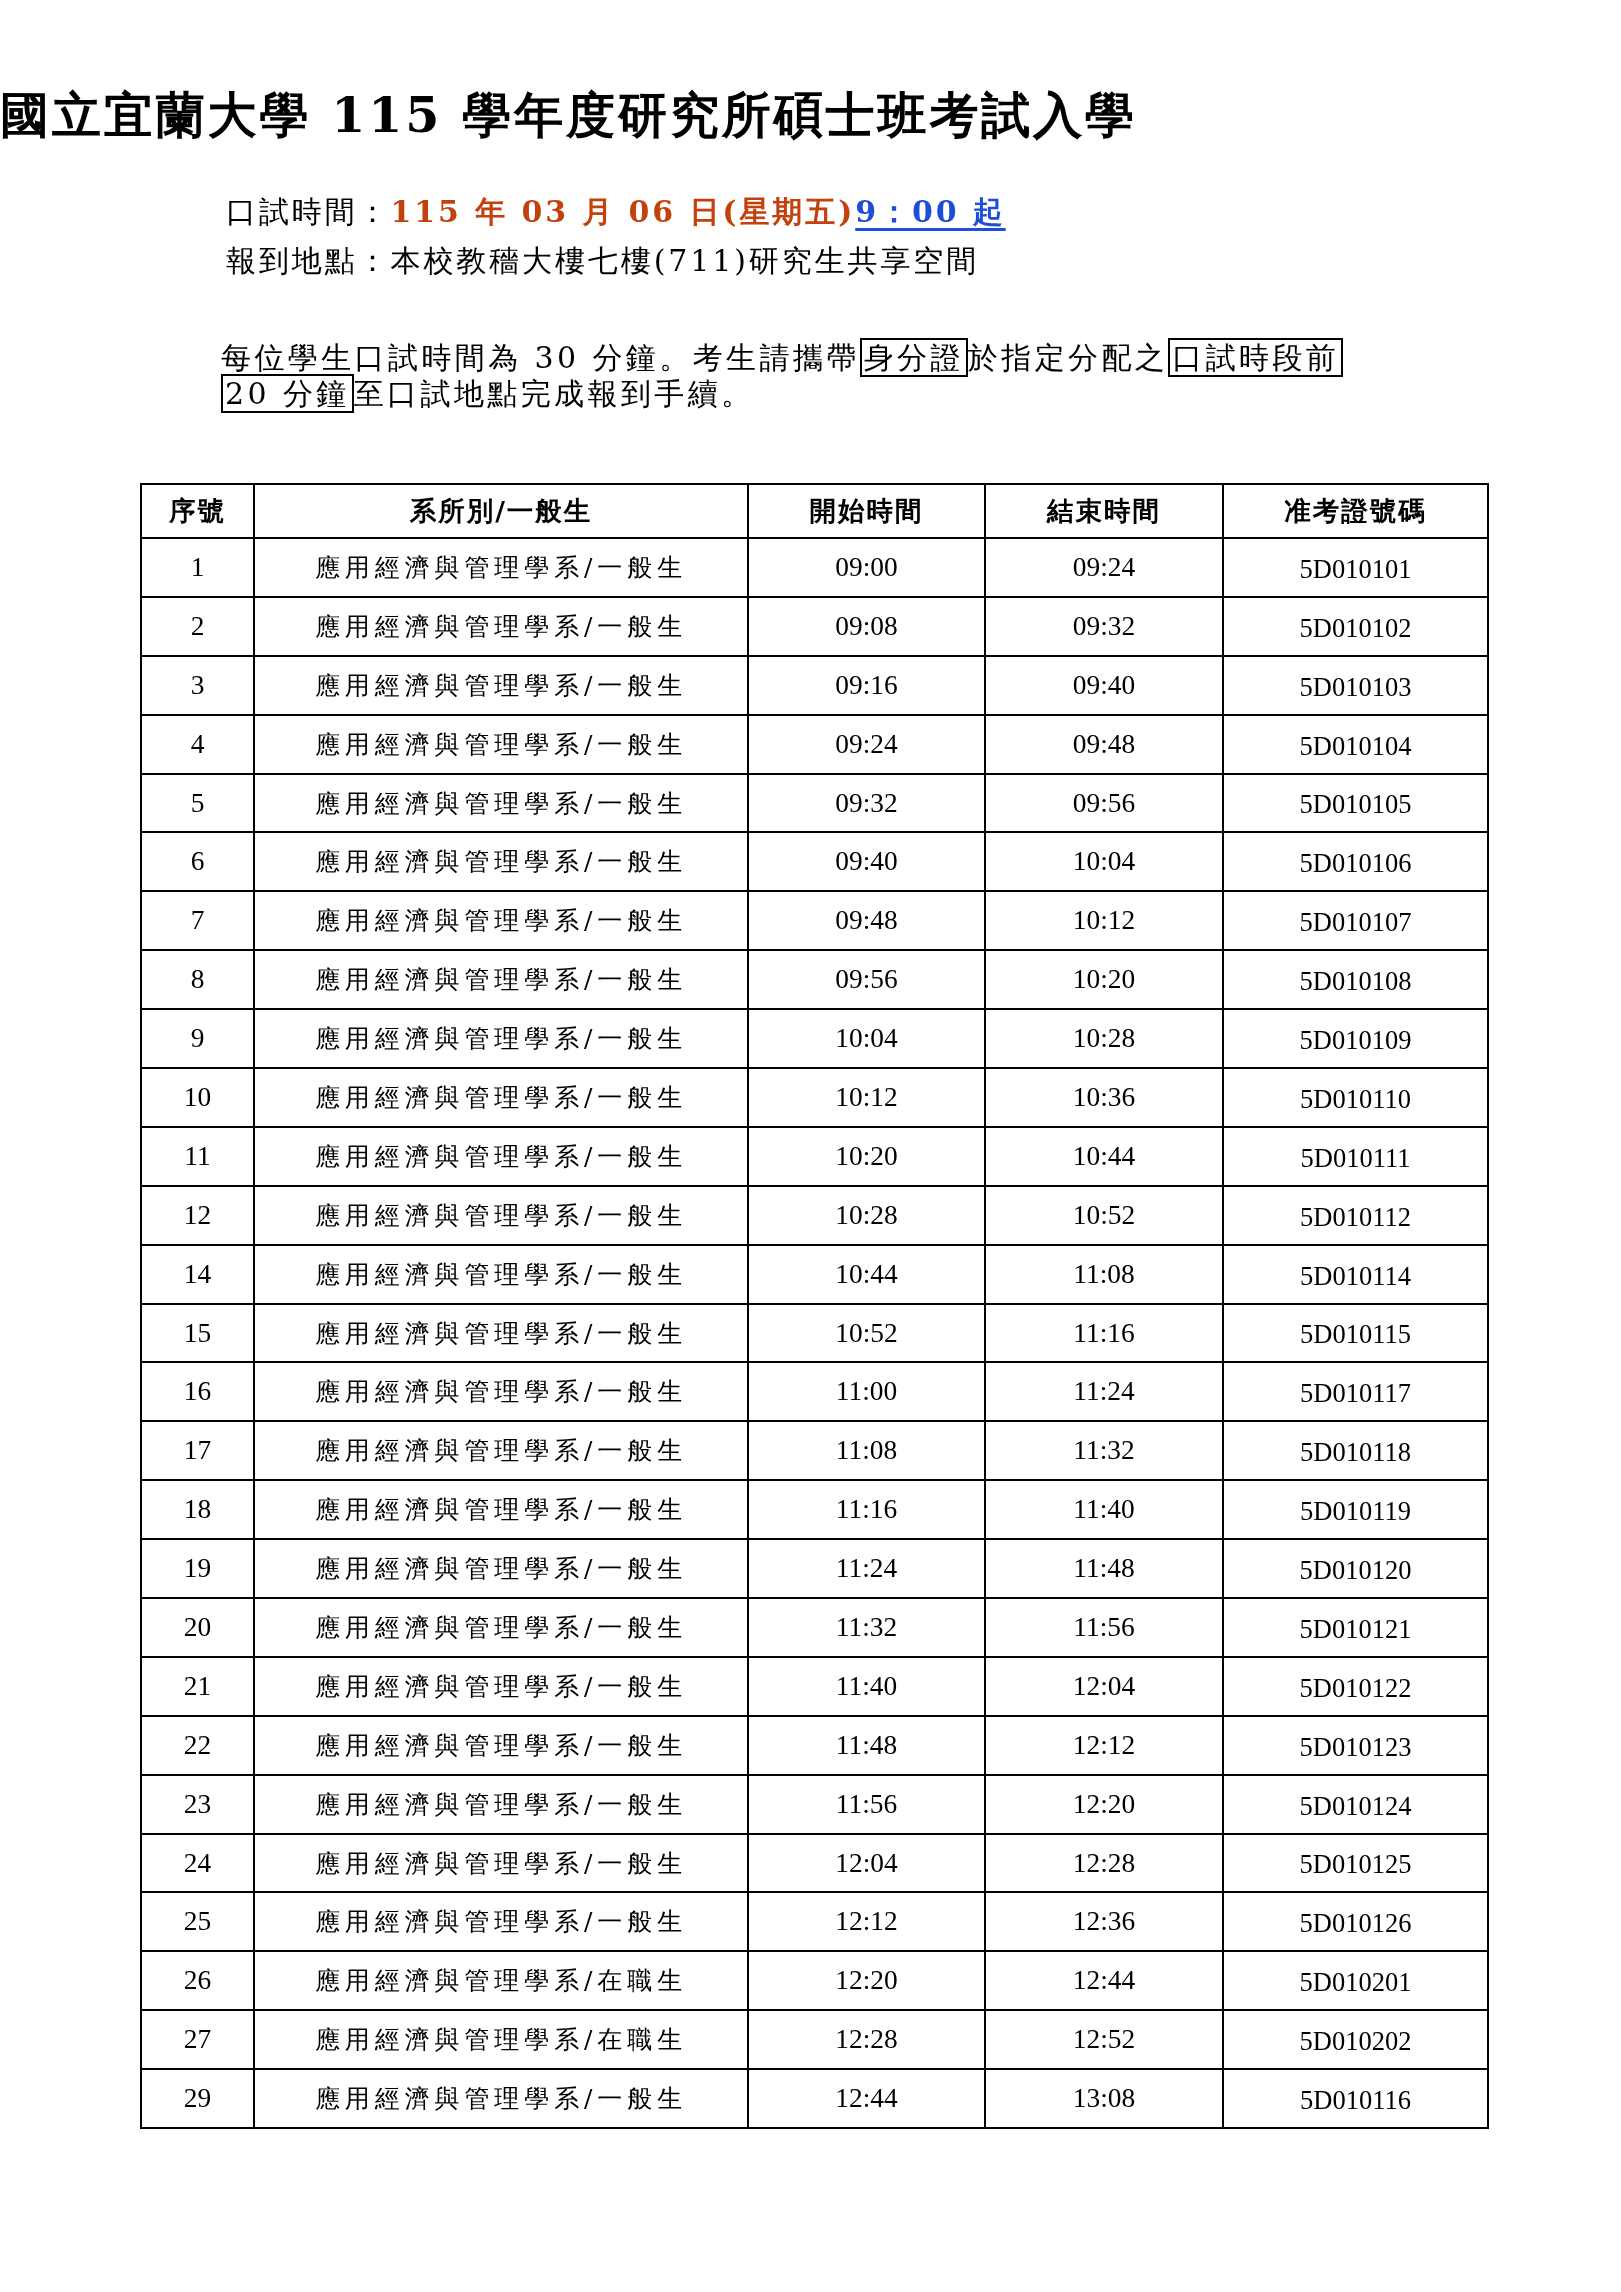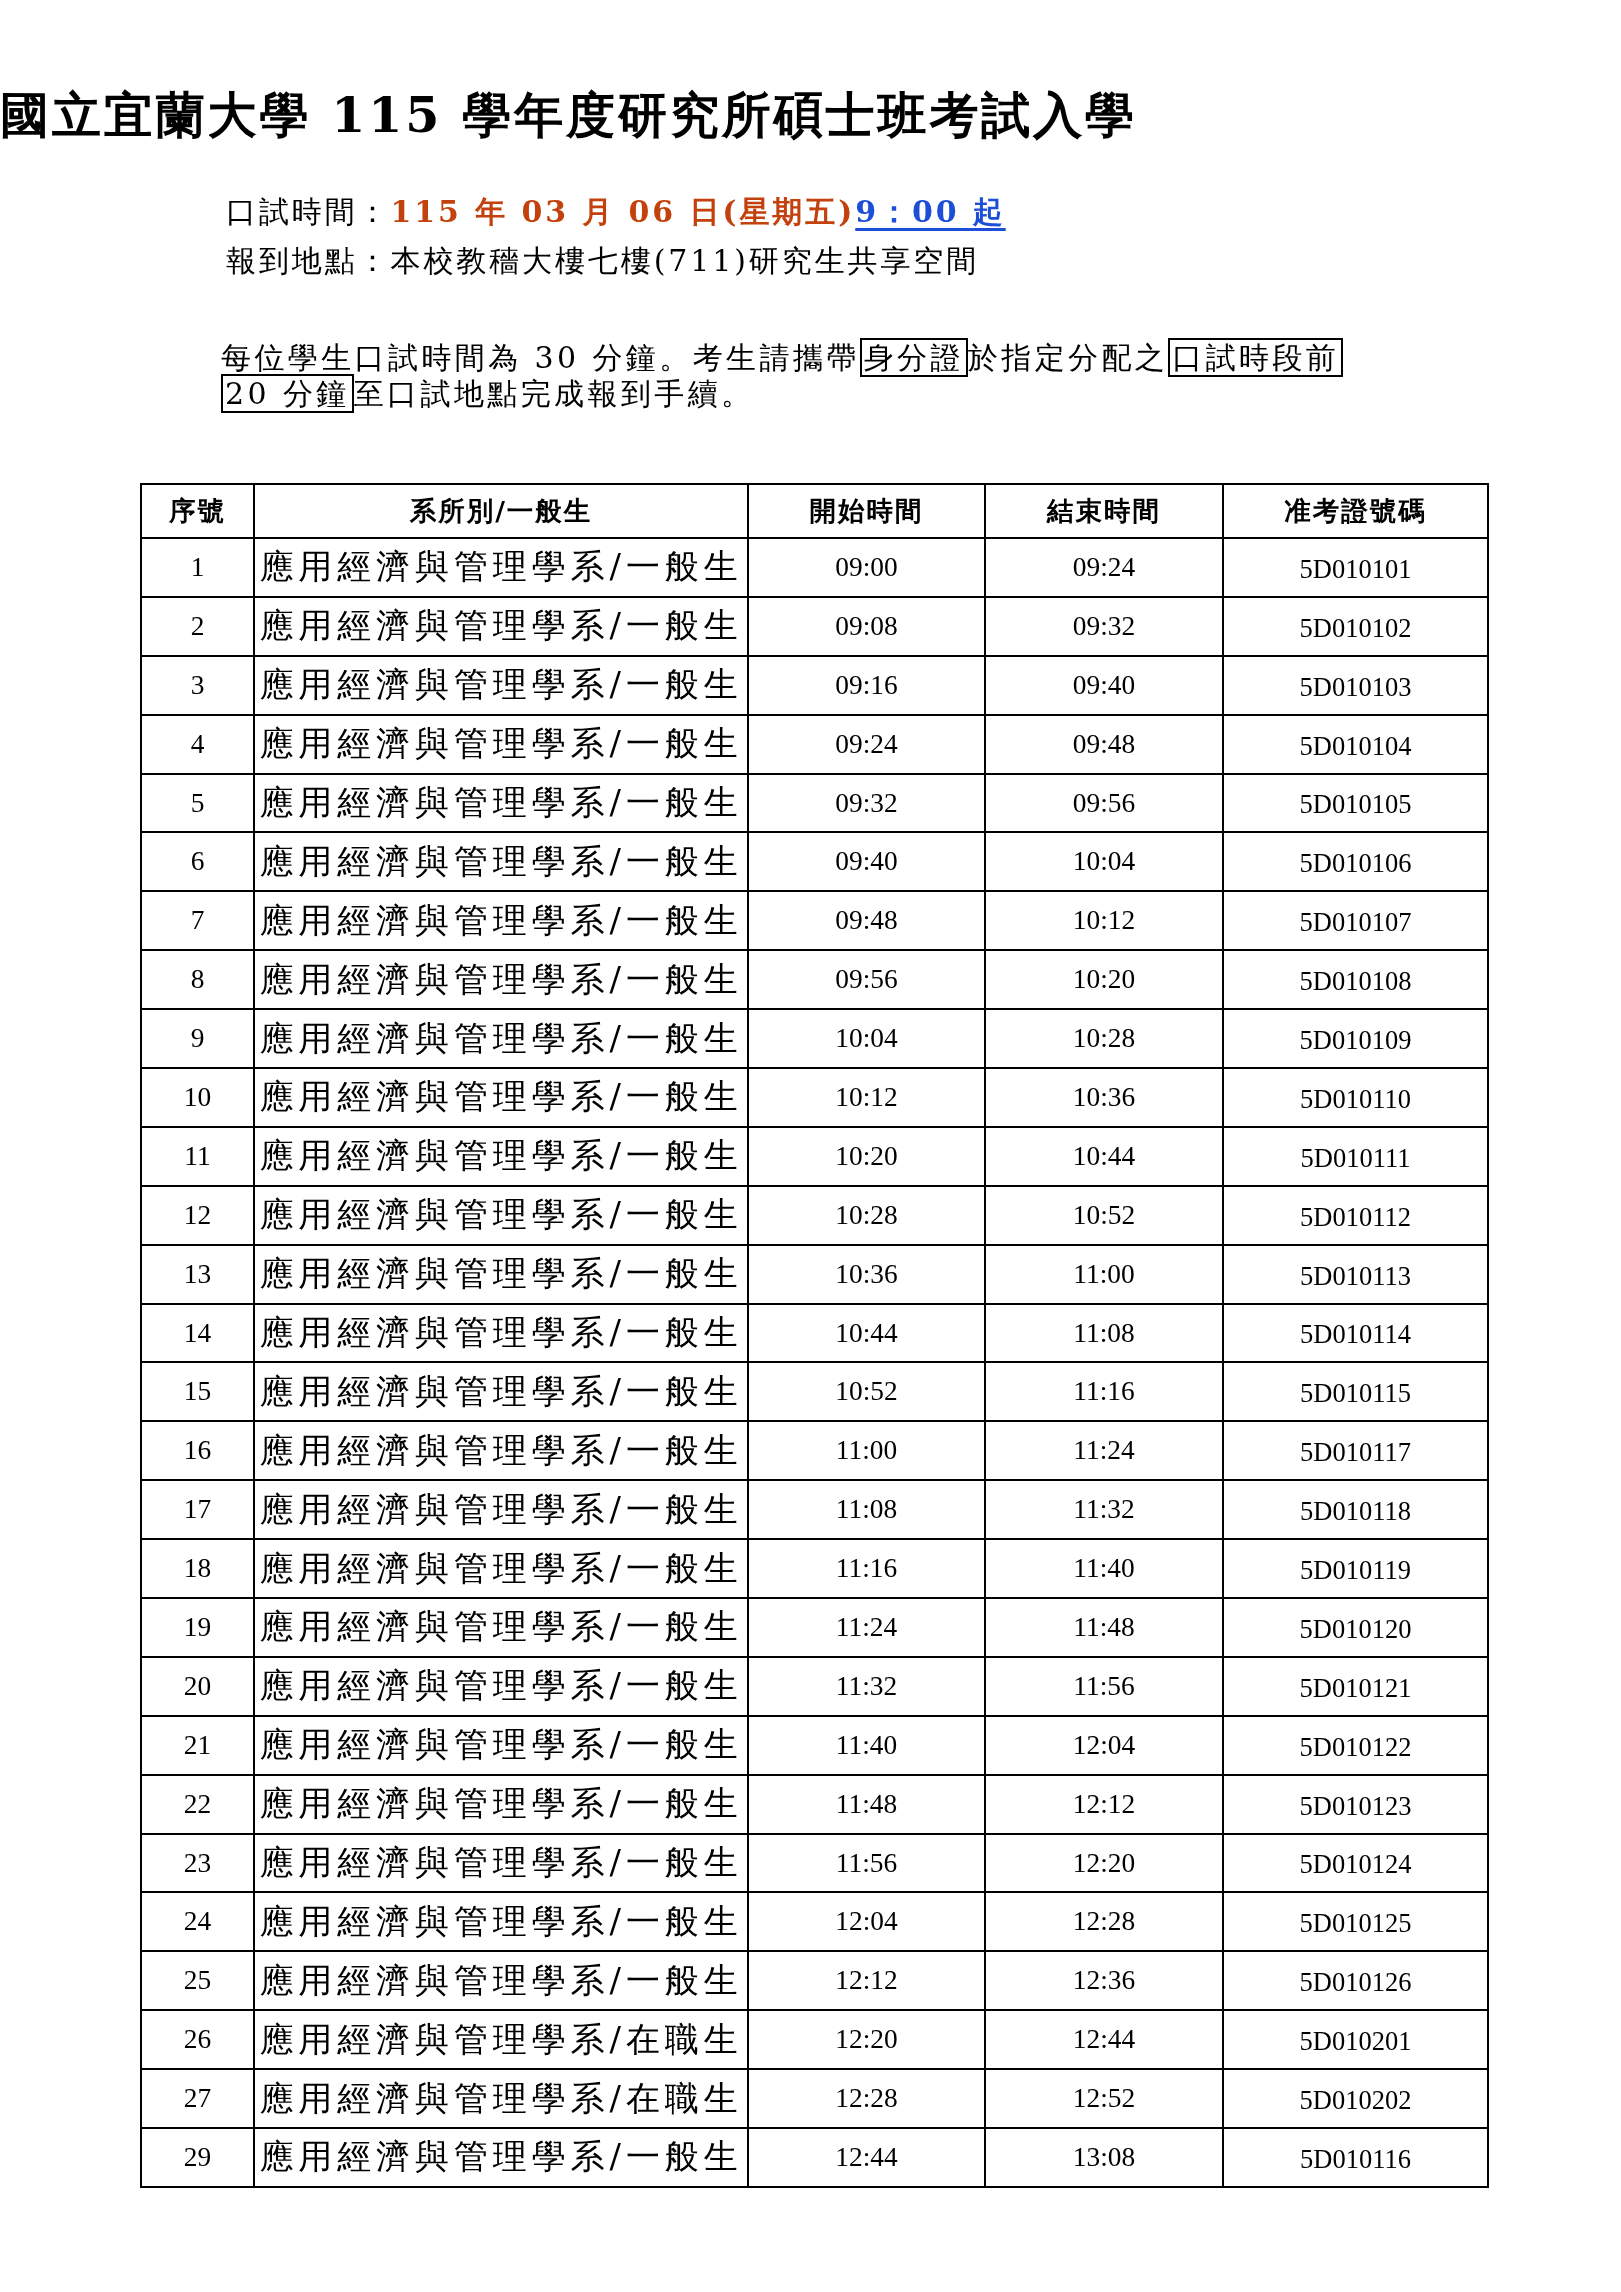--- a/index.html
+++ b/index.html
@@ -17,21 +17,21 @@
   .para { left: 221px; font-size: 30px; line-height: 49px; letter-spacing: 3.4px; }
   #para-1 { top: 333px; }
   #para-2 { top: 369px; text-align: right; }
   .boxed { border: 2.5px solid #000; padding: 0 2px; }
   #schedule { position: absolute; left: 140px; top: 483px; width: 1347px;
               border-collapse: collapse; table-layout: fixed; }
   #schedule th, #schedule td { border: 2.5px solid #000; text-align: center; padding: 0; }
   #schedule th { height: 52px; font-size: 26.5px; font-weight: bold; letter-spacing: 2px;
                  font-family: "DejaVu Serif", serif; }
   #schedule td { height: 53px; font-size: 27.4px; font-family: "Liberation Serif", serif; }
-  #schedule td.dept { font-family: "DejaVu Serif", serif; font-size: 34px; letter-spacing: 4.9px; }
+  #schedule td.dept { font-family: "DejaVu Serif", serif; font-size: 25px; letter-spacing: 4.9px; }
   #schedule td.id { font-size: 26.5px; padding-top: 3.9px; }
 </style>
 </head>
 <body>
 
 <div id="title" class="abs">國立宜蘭大學 115 學年度研究所碩士班考試入學</div>
 
 <div id="line-time" class="abs info">
   <span>口試時間：</span><span class="red">115 年 03 月 06 日(星期五)</span><span class="red-ul">9：00 起</span>
 </div>
@@ -143,27 +143,20 @@
         <td class="id">5D010111</td>
       </tr>
       <tr>
         <td>12</td>
         <td class="dept">應用經濟與管理學系/一般生</td>
         <td>10:28</td>
         <td>10:52</td>
         <td class="id">5D010112</td>
       </tr>
       <tr>
-        <td>13</td>
-        <td class="dept">應用經濟與管理學系/一般生</td>
-        <td>10:36</td>
-        <td>11:00</td>
-        <td class="id">5D010113</td>
-      </tr>
-      <tr>
         <td>14</td>
         <td class="dept">應用經濟與管理學系/一般生</td>
         <td>10:44</td>
         <td>11:08</td>
         <td class="id">5D010114</td>
       </tr>
       <tr>
         <td>15</td>
         <td class="dept">應用經濟與管理學系/一般生</td>
         <td>10:52</td>

